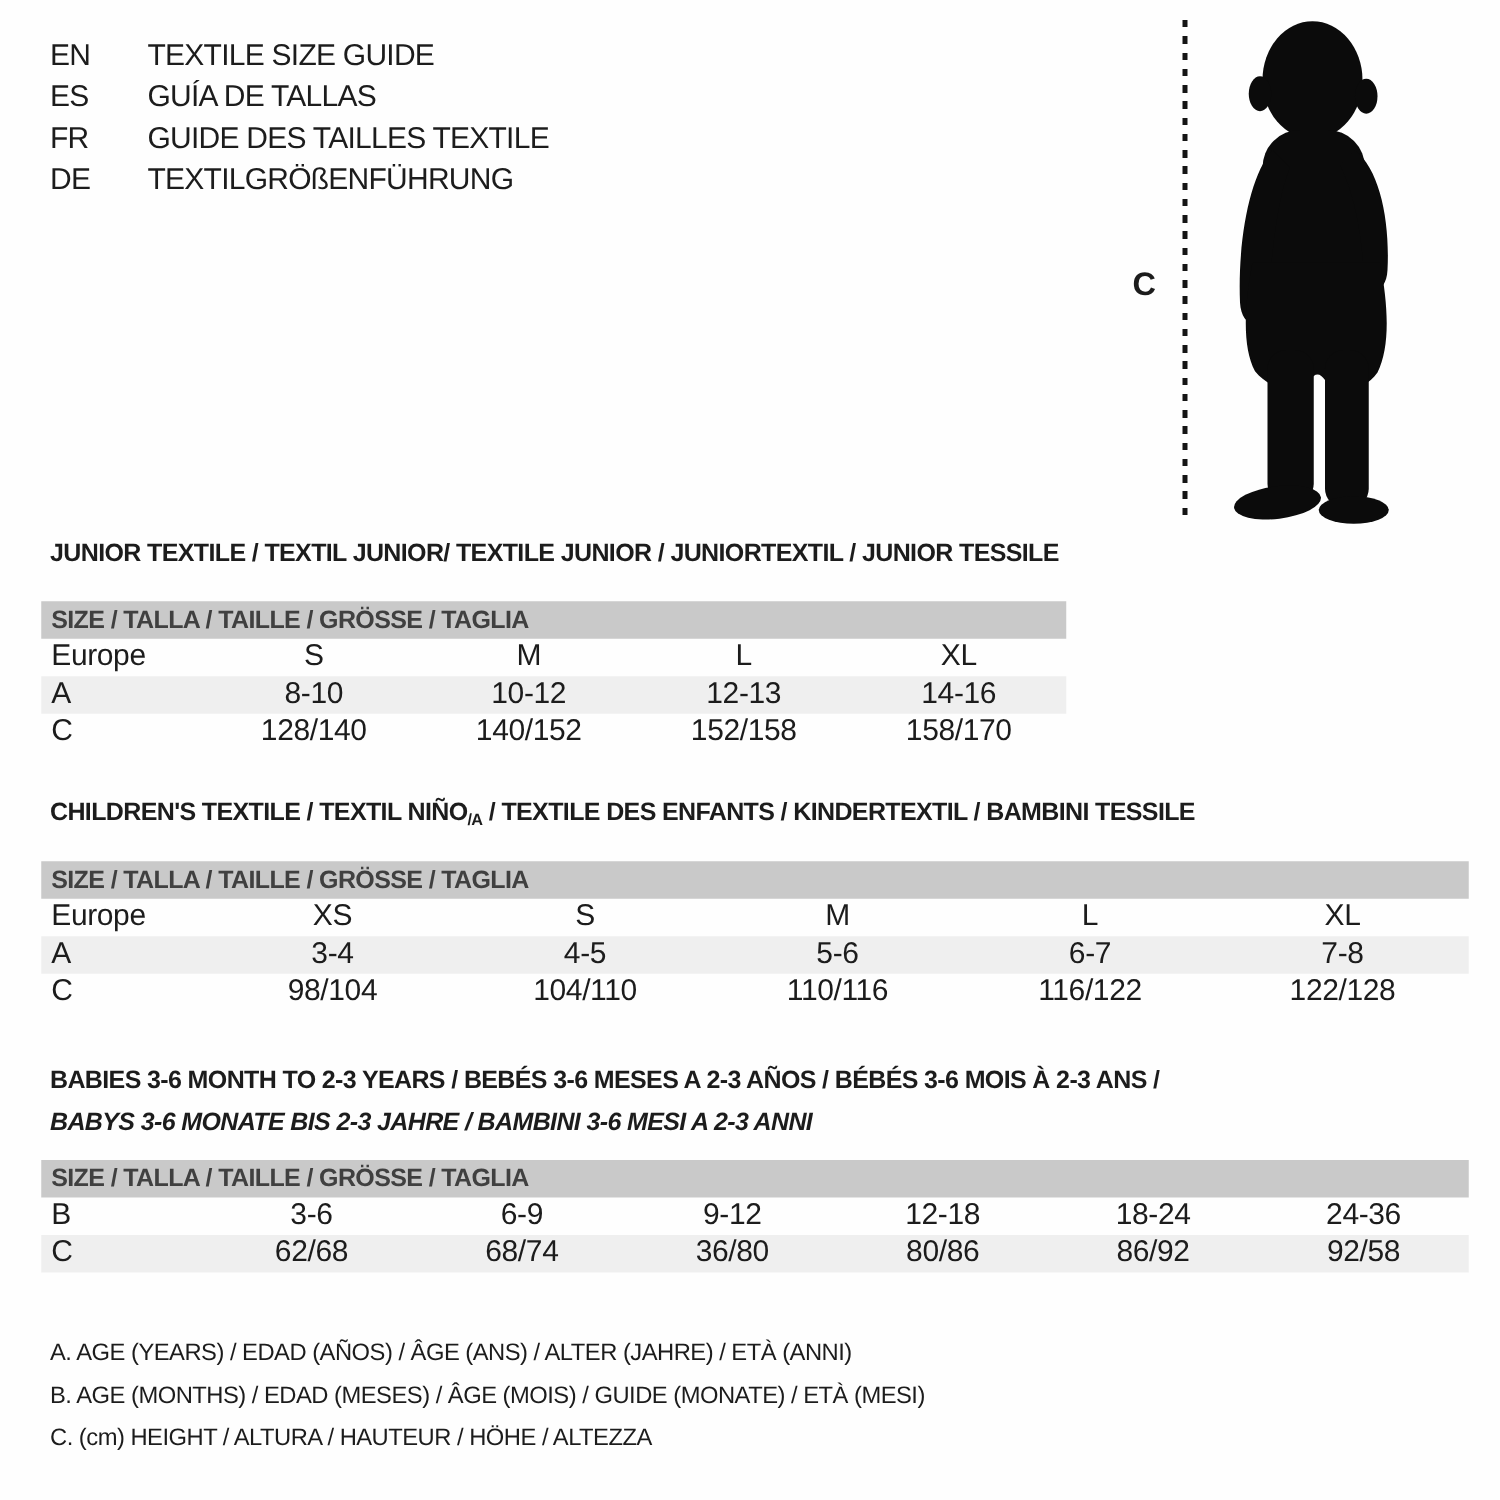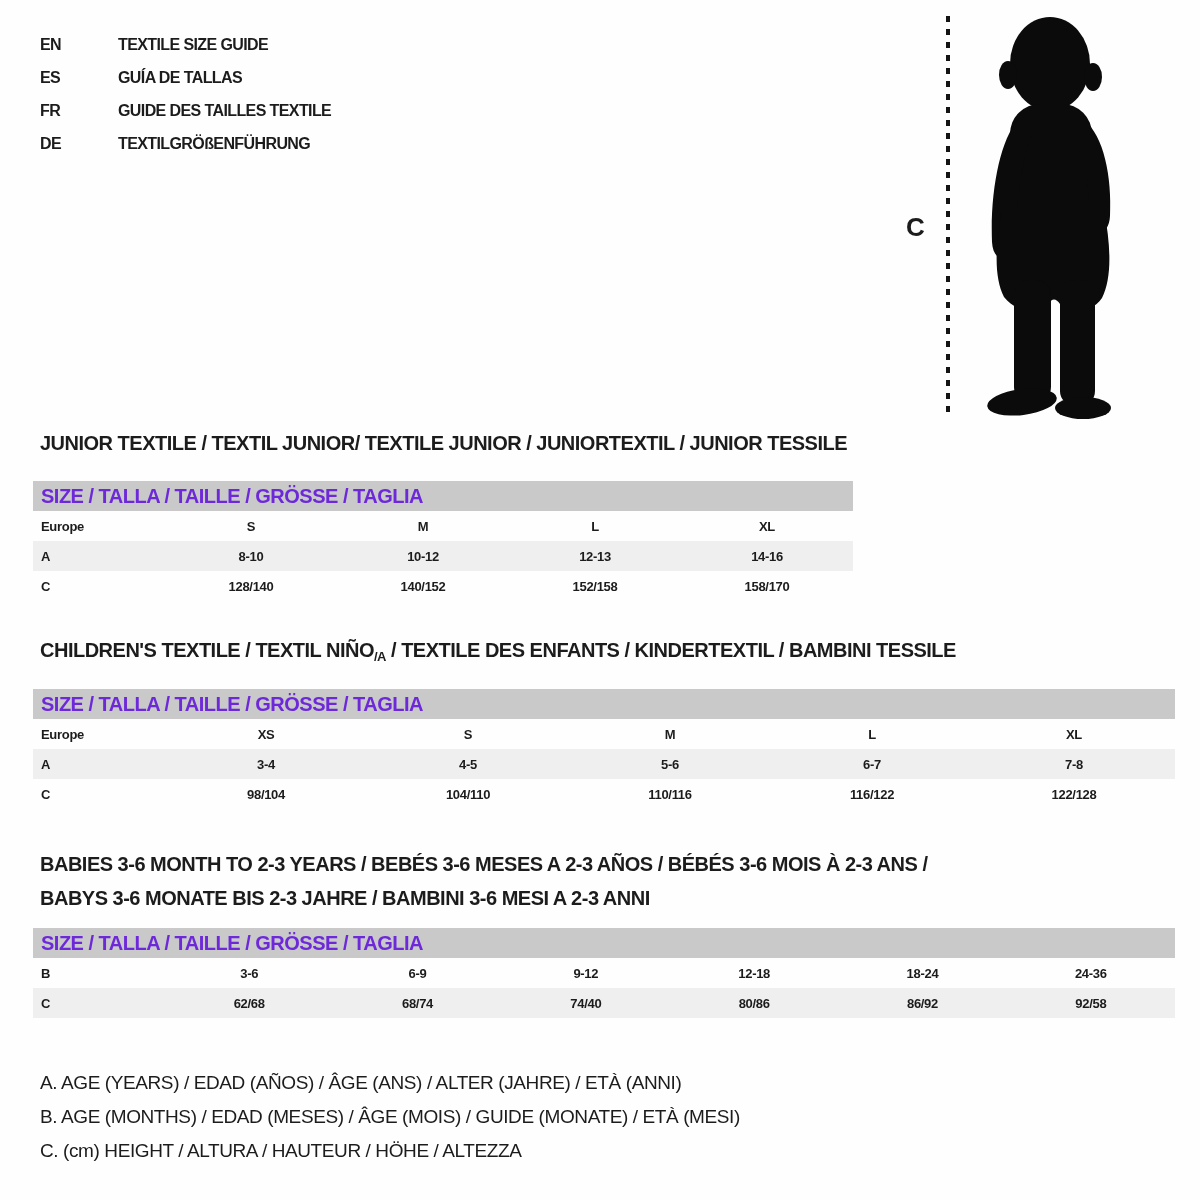--- a/index.html
+++ b/index.html
@@ -8,21 +8,21 @@
     background:#ffffff;
     font-family:"Liberation Sans", sans-serif;
     color:#1c1c1c;
   }
   .canvas { position:relative; width:1200px; height:1200px; background:#fefefe; overflow:hidden; }
 
   
   .lang-block { position:absolute; left:40px; top:28px; }
   .lang-row { display:flex; align-items:center; height:33px; }
   .lang-code, .lang-title {
-    font-weight:bold; font-size:16px; letter-spacing:-0.6px; white-space:nowrap;
+    font-weight:normal; font-size:24px; letter-spacing:-0.6px; white-space:nowrap;
   }
   .lang-code { width:78px; }
 
   
   .measure-line {
     position:absolute; left:946px; top:16px; width:4px; height:402px;
     background:repeating-linear-gradient(to bottom, #141414 0 6px, transparent 6px 13px);
   }
   .measure-label {
     position:absolute; left:906px; top:212px;
@@ -32,34 +32,34 @@
 
   
   .sec-title {
     position:absolute; left:40px;
     font-weight:bold; font-size:20px; letter-spacing:-0.5px; white-space:nowrap;
   }
   .sub-a { font-size:13px; vertical-align:-4px; font-weight:bold; }
   #junior-title   { top:432px; }
   #children-title { top:639px; }
   #babies-title-1 { top:853px; }
-  #babies-title-2 { top:887px; }
+  #babies-title-2 { top:887px;font-style:italic; }
 
   
   .size-table { position:absolute; left:33px; }
   #junior-table   { top:481px; width:820px;  }
   #children-table { top:689px; width:1142px; }
   #babies-table   { top:928px; width:1142px; }
   .t-header {
     height:30px; background:#c9c9c9;
     display:flex; align-items:center;
     padding-left:8px; box-sizing:border-box;
-    font-weight:bold; font-size:20px; letter-spacing:-0.5px; color:#6d28d9;
-  }
-  .t-row { height:30px; display:flex; align-items:center; font-size:13px; letter-spacing:-0.3px;font-weight:bold; }
+    font-weight:bold; font-size:20px; letter-spacing:-0.5px; color:#404040;
+  }
+  .t-row { height:30px; display:flex; align-items:flex-start; font-size:24px; letter-spacing:-0.3px; }
   .t-row.shaded { background:#efefef; }
   .t-label { width:132px; padding-left:8px; box-sizing:border-box; }
   .t-cell { flex:1; text-align:center; }
 
   
   .legend-line {
     position:absolute; left:40px;
     font-weight:normal; font-size:19px; letter-spacing:-0.4px; white-space:nowrap;
   }
   #legend-a { top:1072px; }
@@ -181,21 +181,21 @@
       <div class="t-cell">6-9</div>
       <div class="t-cell">9-12</div>
       <div class="t-cell">12-18</div>
       <div class="t-cell">18-24</div>
       <div class="t-cell">24-36</div>
     </div>
     <div class="t-row shaded">
       <div class="t-label">C</div>
       <div class="t-cell">62/68</div>
       <div class="t-cell">68/74</div>
-      <div class="t-cell">74/40</div>
+      <div class="t-cell">36/80</div>
       <div class="t-cell">80/86</div>
       <div class="t-cell">86/92</div>
       <div class="t-cell">92/58</div>
     </div>
   </div>
 
   <div class="legend-line" id="legend-a">A. AGE (YEARS) / EDAD (AÑOS) / ÂGE (ANS) / ALTER (JAHRE) / ETÀ (ANNI)</div>
   <div class="legend-line" id="legend-b">B. AGE (MONTHS) / EDAD (MESES) / ÂGE (MOIS) / GUIDE (MONATE) / ETÀ (MESI)</div>
   <div class="legend-line" id="legend-c">C. (cm) HEIGHT / ALTURA / HAUTEUR / HÖHE / ALTEZZA</div>
 

